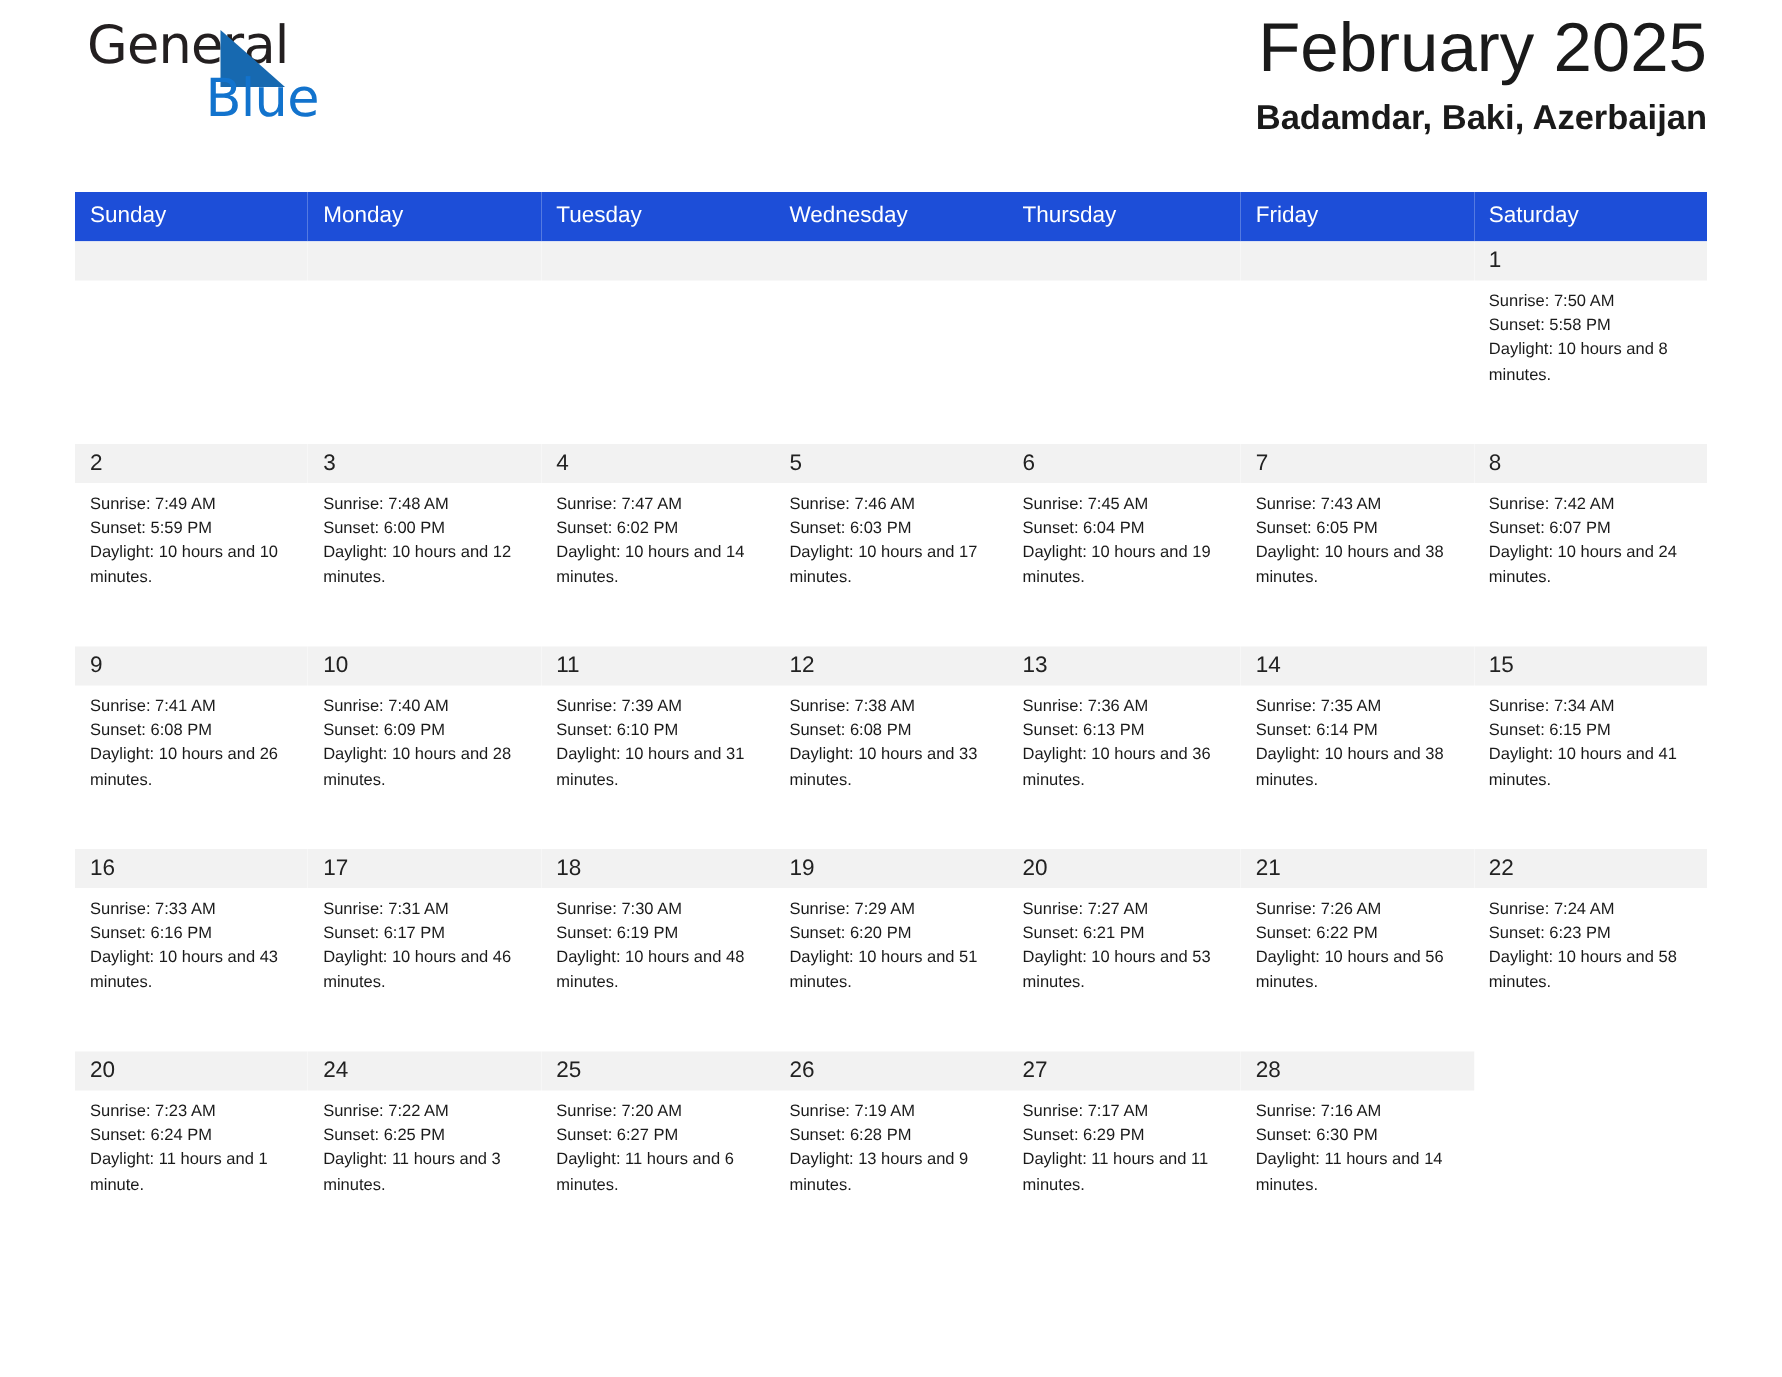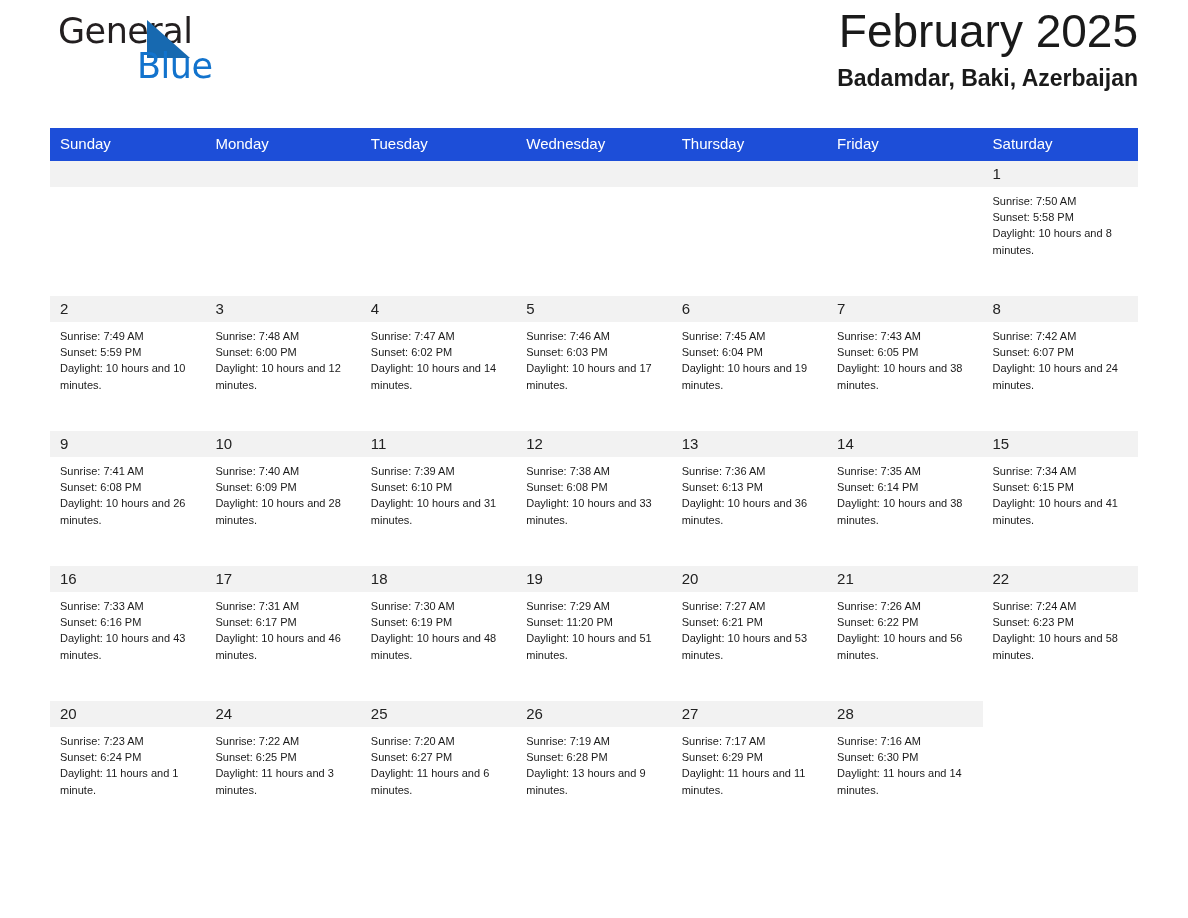--- a/index.html
+++ b/index.html
@@ -344,21 +344,21 @@
             <div class="details">
               <div>Sunrise: 7:30 AM</div>
               <div>Sunset: 6:19 PM</div>
               <div class="daylight">Daylight: 10 hours and 48 minutes.</div>
             </div>
           </td>
           <td class="daycell">
             <div class="daynum-bar"><span class="daynum">19</span></div>
             <div class="details">
               <div>Sunrise: 7:29 AM</div>
-              <div>Sunset: 11:20 PM</div>
+              <div>Sunset: 6:20 PM</div>
               <div class="daylight">Daylight: 10 hours and 51 minutes.</div>
             </div>
           </td>
           <td class="daycell">
             <div class="daynum-bar"><span class="daynum">20</span></div>
             <div class="details">
               <div>Sunrise: 7:27 AM</div>
               <div>Sunset: 6:21 PM</div>
               <div class="daylight">Daylight: 10 hours and 53 minutes.</div>
             </div>

